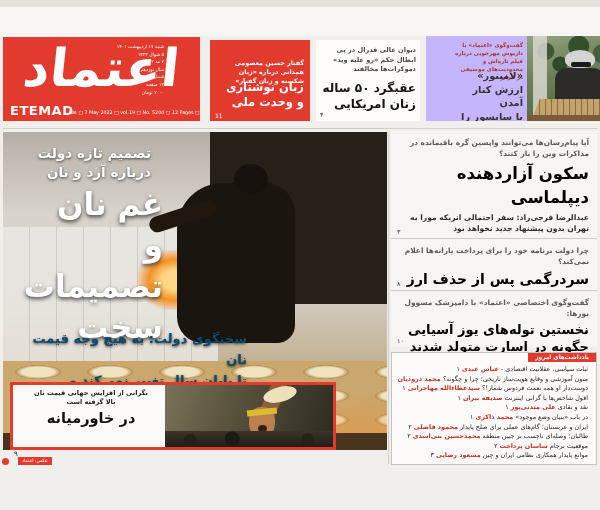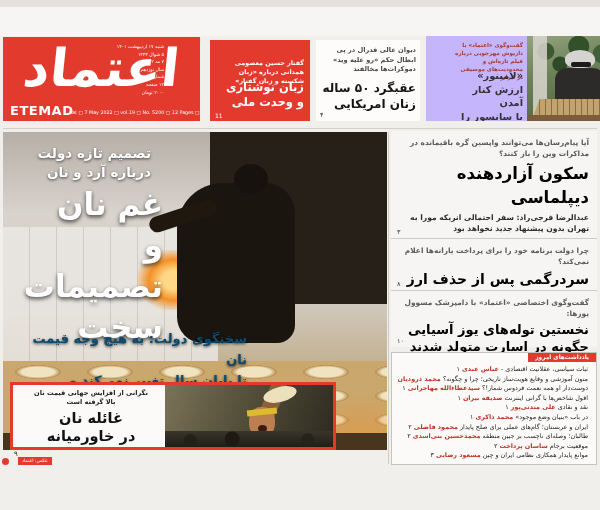--- a/index.html
+++ b/index.html
@@ -209,21 +209,20 @@
       <div>اجازه گران شدن نان را نمی‌دهد</div>
     </div>
   </div>
 
   <div class="abs breadbox">
     <div class="abs bb-kicker">
       <div>نگرانی از افزایش جهانی قیمت نان</div>
       <div>بالا گرفته است</div>
     </div>
     <div class="abs bb-title">
-      <div>غائله نان</div>
       <div>در خاورمیانه</div>
     </div>
     <div class="abs bb-photo">
       <div class="abs bb-arm"></div>
       <div class="abs bb-bread"></div>
       <div class="abs bb-face"></div>
       <div class="abs bb-band"></div>
       <div class="abs bb-mouth"></div>
       <div class="abs bb-crowd"></div>
     </div>

